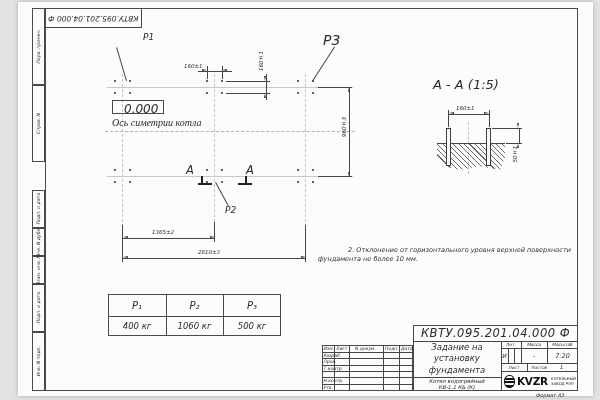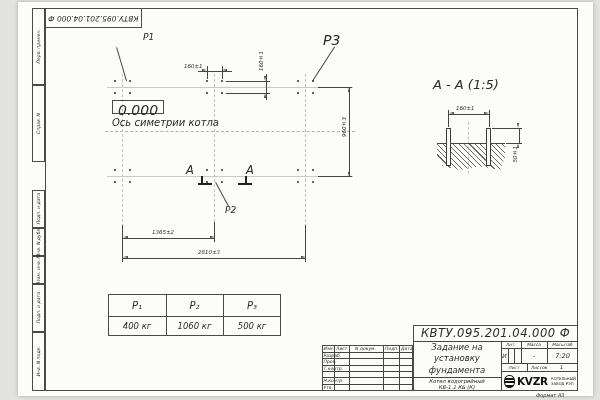--- a/index.html
+++ b/index.html
@@ -114,22 +114,22 @@
       </div>
 
     <div class="t" style="left:107px;top:32px;font-size:9px;margin-left:36px;">P1</div>
     <div class="leader" style="left:126px;top:81px;width:35.4px;transform:rotate(-106.4deg);"></div>
     <div class="t" style="left:323px;top:32px;font-size:14px;">P3</div>
     <div class="leader" style="left:312px;top:81px;width:40.5px;transform:rotate(-57.1deg);"></div>
     <div class="t" style="left:225px;top:205px;font-size:9px;">P2</div>
     <div class="leader" style="left:216px;top:182px;width:27.3px;transform:rotate(61.6deg);"></div>
 
     <div class="bx" style="left:112px;top:100px;width:52px;height:14px;border-width:0.8px;"></div>
-    <div class="t" style="left:118px;top:102px;font-size:14px;">0.000</div>
-    <div class="t" style="left:112px;top:117px;font-size:10px;">Ось симетрии котла</div>
+    <div class="t" style="left:124px;top:102px;font-size:12px;">0.000</div>
+    <div class="t" style="left:112px;top:117px;font-size:10px;font-family:Liberation Serif, serif;">Ось симетрии котла</div>
 
     <div class="l" style="left:207px;top:66px;width:1px;height:13px;"></div>
     <div class="l" style="left:222px;top:66px;width:1px;height:13px;"></div>
     <div class="l" style="left:198px;top:71px;width:34px;height:1px;"></div>
     <div class="ar r" style="left:202px;top:69.2px;"></div>
     <div class="ar lf" style="left:222px;top:69.2px;"></div>
     <div class="t" style="left:184px;top:62.5px;font-size:5.5px;">160±1</div>
 
     <div class="l" style="left:226px;top:81px;width:44px;height:1px;"></div>
     <div class="l" style="left:226px;top:93px;width:44px;height:1px;"></div>
@@ -183,20 +183,21 @@
 
     <div class="l" style="left:492px;top:128px;width:30px;height:1px;"></div>
     <div class="l" style="left:506px;top:143px;width:16px;height:1px;"></div>
     <div class="l" style="left:519px;top:128px;width:1px;height:15px;"></div>
     <div class="ar d" style="left:517.2px;top:123px;"></div>
     <div class="ar u" style="left:517.2px;top:143px;"></div>
     <div class="vt" style="left:512px;top:146px;font-size:5.5px;">50±1</div>
   </div>
 
   <div id="notes">
+    <p class="note">2. Отклонение от горизонтального уровня верхней поверхности фундамента не более 10 мм.</p>
   </div>
 
   <div>
     <div class="bx" style="left:108px;top:294px;width:173px;height:42px;"></div>
     <div class="l" style="left:108px;top:315.5px;width:173px;height:1px;background:#4a4a4a;"></div>
     <div class="l" style="left:165.6px;top:294px;width:1px;height:42px;background:#4a4a4a;"></div>
     <div class="l" style="left:223.3px;top:294px;width:1px;height:42px;background:#4a4a4a;"></div>
     <div class="t cellt" style="left:108px;top:294px;width:58px;height:22px;font-size:10px;">P₁</div>
     <div class="t cellt" style="left:166px;top:294px;width:57px;height:22px;font-size:10px;">P₂</div>
     <div class="t cellt" style="left:223px;top:294px;width:58px;height:22px;font-size:10px;">P₃</div>

